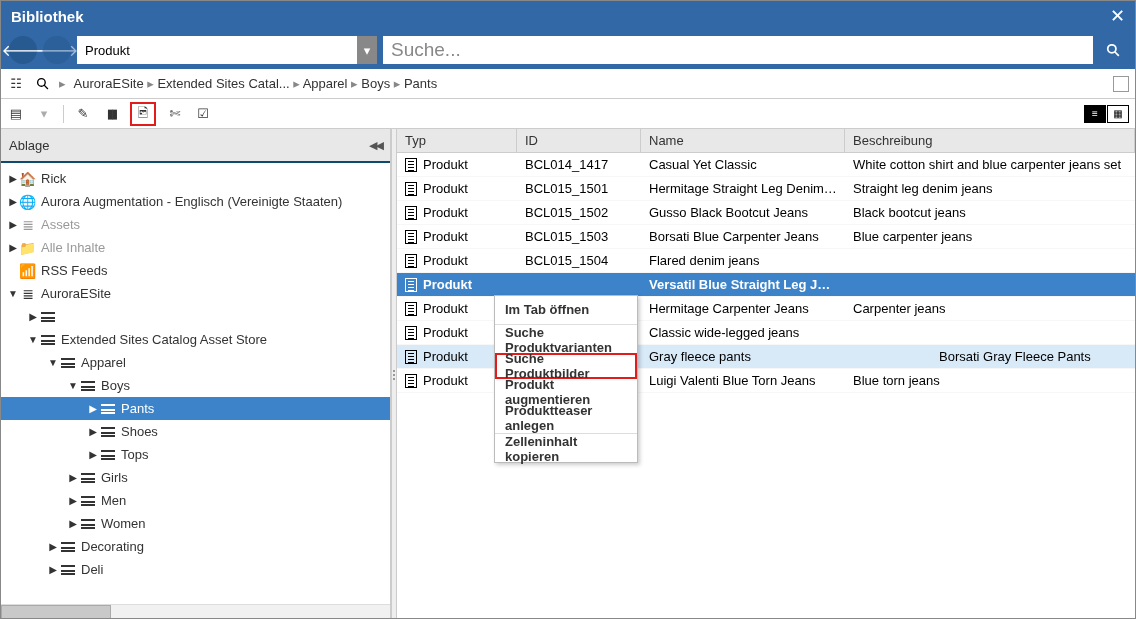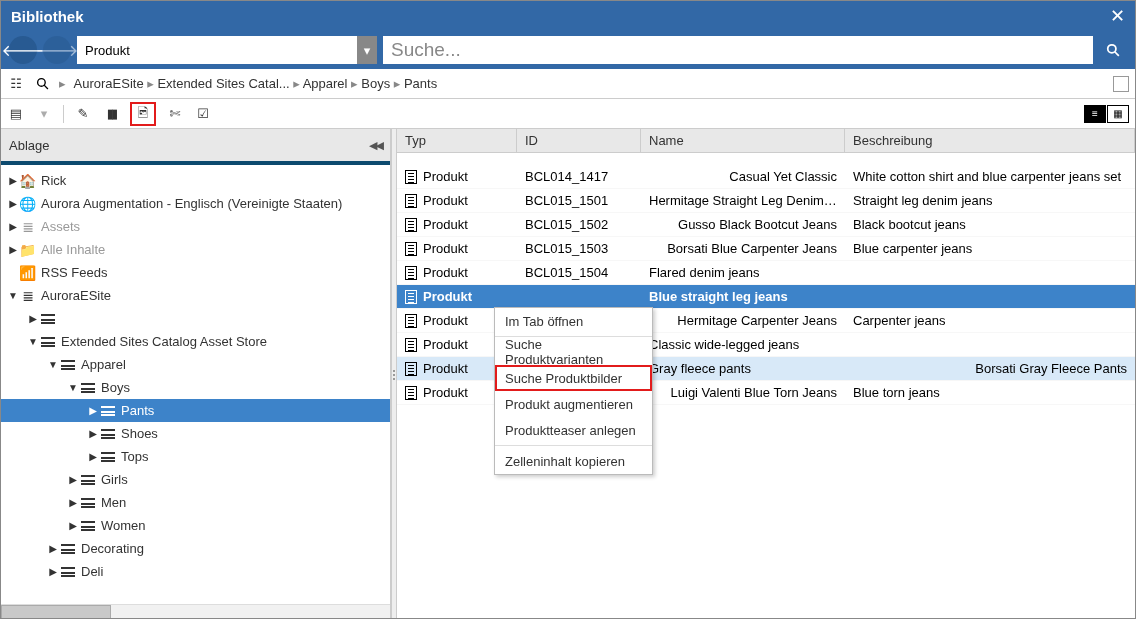--- a/index.html
+++ b/index.html
@@ -27,54 +27,54 @@
   .toolbar2 { height: 30px; background:#fff; border-bottom:1px solid #ccc; display:flex; align-items:center; padding:0 6px; gap:10px; position:relative; }
   .tb2-icon { width:18px; height:18px; display:inline-flex; align-items:center; justify-content:center; color:#333;}
   .tb2-sep { width:1px; height:18px; background:#ccc; }
   .highlight-box { border:2px solid #e21b1b; padding:1px 2px; display:inline-flex; align-items:center; justify-content:center;}
   .view-toggle { position:absolute; right:6px; display:flex; }
   .view-btn { width:22px; height:18px; background:#000; color:#fff; display:flex; align-items:center; justify-content:center; font-size:10px; margin-left:1px;}
   .view-btn.inactive { background:#fff; color:#000; border:1px solid #000;}
 
   .body { display:flex; height: calc(619px - 30px - 38px - 30px - 30px); }
   .sidebar { width: 390px; border-right:1px solid #ccc; position:relative; display:flex; flex-direction:column; }
-  .sidebar-header { height:24px; background:#e8e8e8; border-bottom:4px solid #0c4a6e; display:flex; align-items:center; padding:16px 8px; font-weight:normal; color:#333;gap:37px; }
+  .sidebar-header { height:24px; background:#e8e8e8; border-bottom:2px solid #0c4a6e; display:flex; align-items:center; padding:16px 8px; font-weight:normal; color:#333;gap:37px; }
   .sidebar-header .collapse { margin-left:auto; font-size:11px; color:#555; letter-spacing:-2px;}
   .tree { flex:1; overflow:hidden; padding:4px 0; }
   .tree-row { height:23px; display:flex; align-items:center; padding-left:6px; white-space:nowrap; color:#333;}
   .tree-row.sel { background:#3d83c9; color:#fff; }
   .tree-row .caret { width:12px; display:inline-flex; justify-content:center; color:#333; font-size:10px;}
   .tree-row.sel .caret { color:#fff; }
   .tree-row .ticon { width:18px; display:inline-flex; justify-content:center; margin-right:4px; font-size:14px;}
   .tree-row .tgray { color:#999; }
   .hscroll { height:16px; background:#f1f1f1; border-top:1px solid #ddd; position:relative;}
   .hscroll .thumb { position:absolute; left:0; top:0; height:14px; width:110px; background:#c9c9c9; border:1px solid #aaa;}
   .splitter { width:6px; background:#eee; border-left:1px solid #ccc; border-right:1px solid #ccc; cursor:col-resize; display:flex; align-items:center; justify-content:center;}
   .splitter .dots { width:2px; height:2px; background:#999; box-shadow:0 4px 0 #999, 0 -4px 0 #999;}
 
-  .main { flex:1; display:flex; flex-direction:column;gap:12px; }
+  .main { flex:1; display:flex; flex-direction:column; }
   .grid-header { height:24px; background:#e8e8e8; border-bottom:1px solid #ccc; display:flex; }
   .gh-cell { border-right:1px solid #ccc; display:flex; align-items:center; padding:0 8px; color:#333;}
   .col-typ { width:120px; }
   .col-id  { width:124px; }
-  .col-name{ width:204px;text-align:right; }
+  .col-name{ width:204px; }
   .col-desc{ flex:1; }
 
   .grid-body { flex:1; position:relative; }
   .grow { height:24px; display:flex; align-items:center; border-bottom:1px solid #f7f7f7;}
   .grow.sel { background:#3d83c9; color:#fff; }
   .grow.hov { background:#d8e9f8; }
   .gc { padding:0 8px; overflow:hidden; text-overflow:ellipsis; white-space:nowrap; }
   .gc.col-typ { display:flex; align-items:center; gap:6px;}
   .prod-icon { width:12px; height:14px; border:1px solid currentColor; display:inline-block; position:relative;}
   .prod-icon::before{ content:""; position:absolute; top:2px; left:2px; right:2px; height:1px; background:currentColor; box-shadow:0 3px 0 currentColor, 0 6px 0 currentColor,0 9px 0 currentColor;}
   .grow.sel .prod-icon{ border-color:#fff;}
   .grow.sel .prod-icon::before{ background:#fff; box-shadow:0 3px 0 #fff,0 6px 0 #fff,0 9px 0 #fff;}
 
-  .ctx-menu { position:absolute; top:20px; left:97px; width:159px; background:#fff; border:1px solid #bbb; box-shadow:2px 2px 4px rgba(0,0,0,.2); z-index:10;}
+  .ctx-menu { position:absolute; top:20px; left:97px; width:144px; background:#fff; border:1px solid #bbb; box-shadow:2px 2px 4px rgba(0,0,0,.2); z-index:10;font-weight:bold;}
   .ctx-item { height:26px; display:flex; align-items:center; padding:0 10px; color:#333;}
   .ctx-item.hl { box-shadow: inset 0 0 0 2px #e21b1b; }
   .ctx-sep { height:1px; background:#ddd; margin:2px 0; }
   .lines-icon { display:inline-block; width:14px; height:10px; border-top:2px solid currentColor; border-bottom:2px solid currentColor; position:relative;}
   .lines-icon::before{content:"";position:absolute;top:3px;left:0;right:0;height:2px;background:currentColor;}
 </style>
 </head>
 <body>
 
 <div class="titlebar">
@@ -312,21 +312,21 @@
           </div>
           <div class="gc col-id">BCL015_1504</div>
           <div class="gc col-desc">Flared denim jeans</div>
         </div>
         <div class="grow sel">
           <div class="gc col-typ">
             <span class="prod-icon"></span>
             <span style="font-weight: bold;">Produkt</span>
           </div>
           <div class="gc col-id"></div>
-          <div class="gc col-desc" style="font-weight: bold;">Blue straight leg jeans</div>
+          <div class="gc col-name" style="font-weight: bold;">Versatil Blue Straight Leg Jeans</div>
         </div>
         <div class="grow">
           <div class="gc col-typ">
             <span class="prod-icon"></span>
             <span>Produkt</span>
           </div>
           <div class="gc col-id"></div>
           <div class="gc col-name">Hermitage Carpenter Jeans</div>
           <div class="gc col-desc">Carpenter jeans</div>
         </div>

